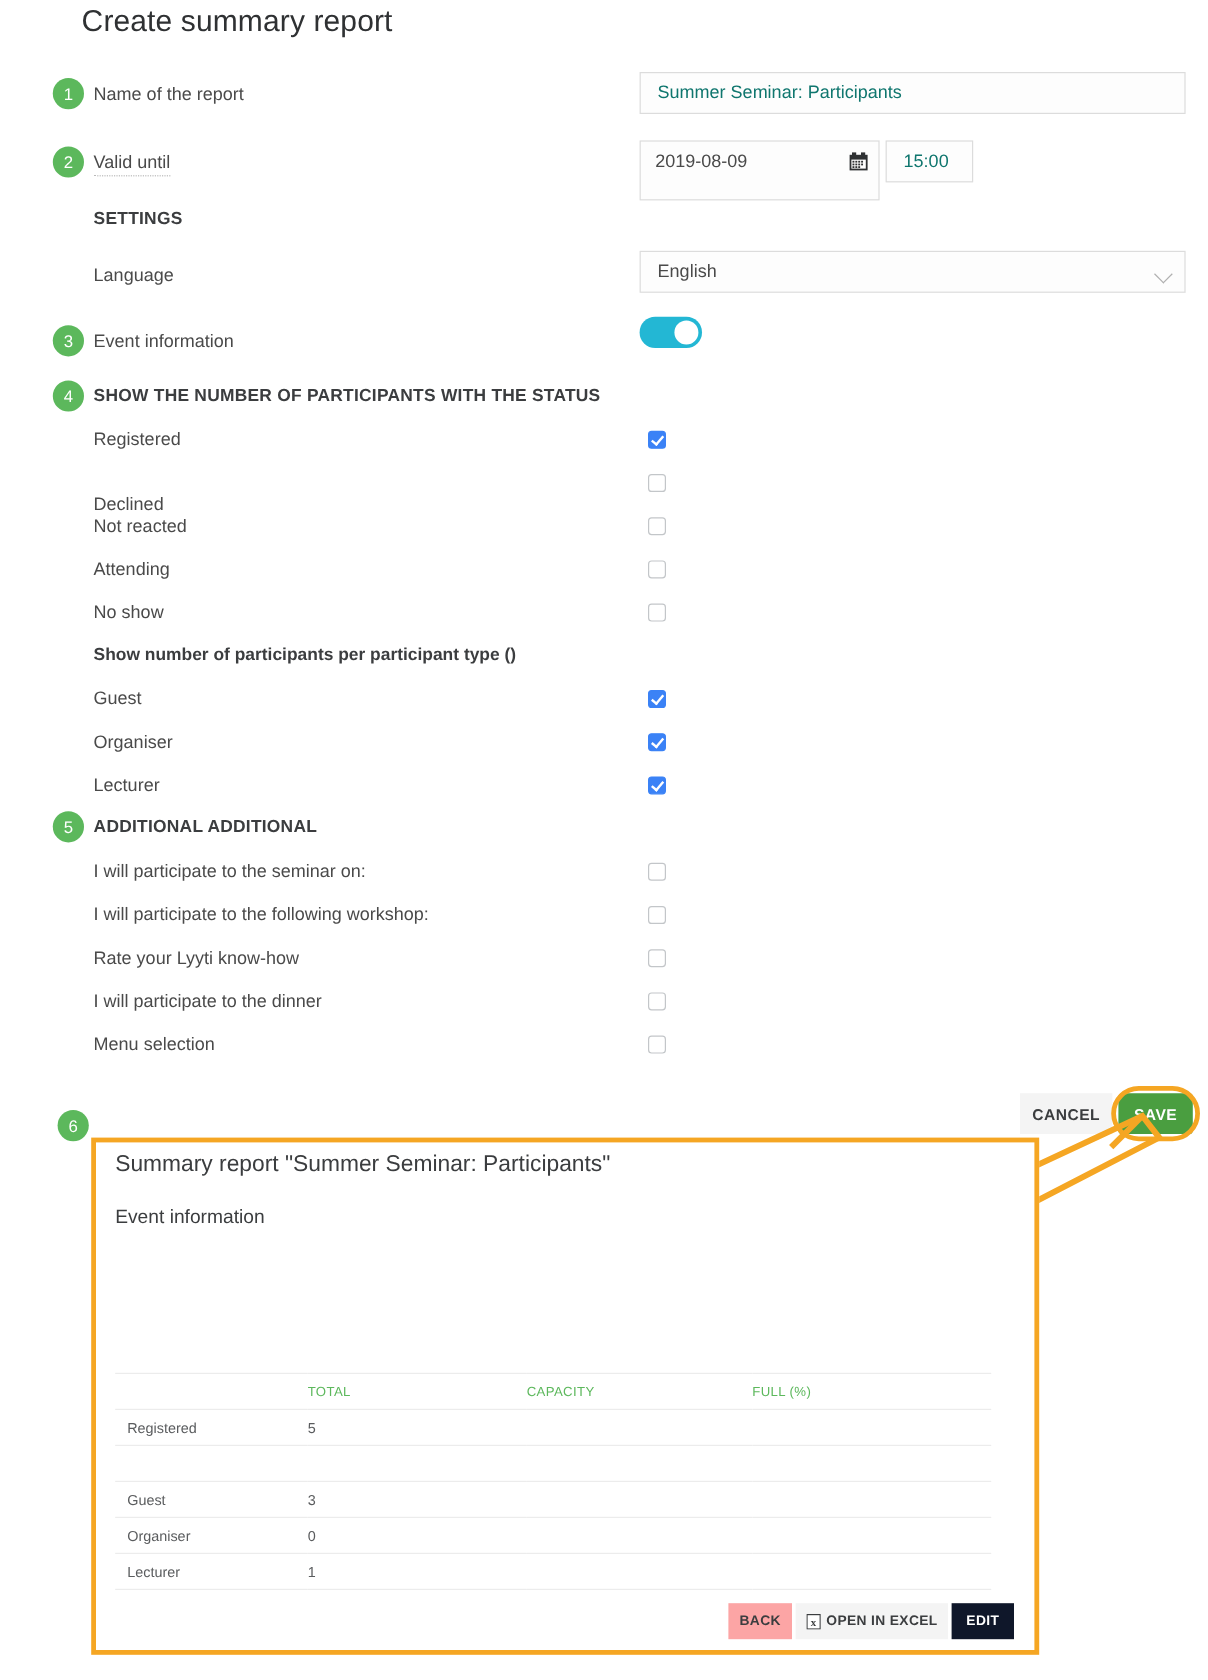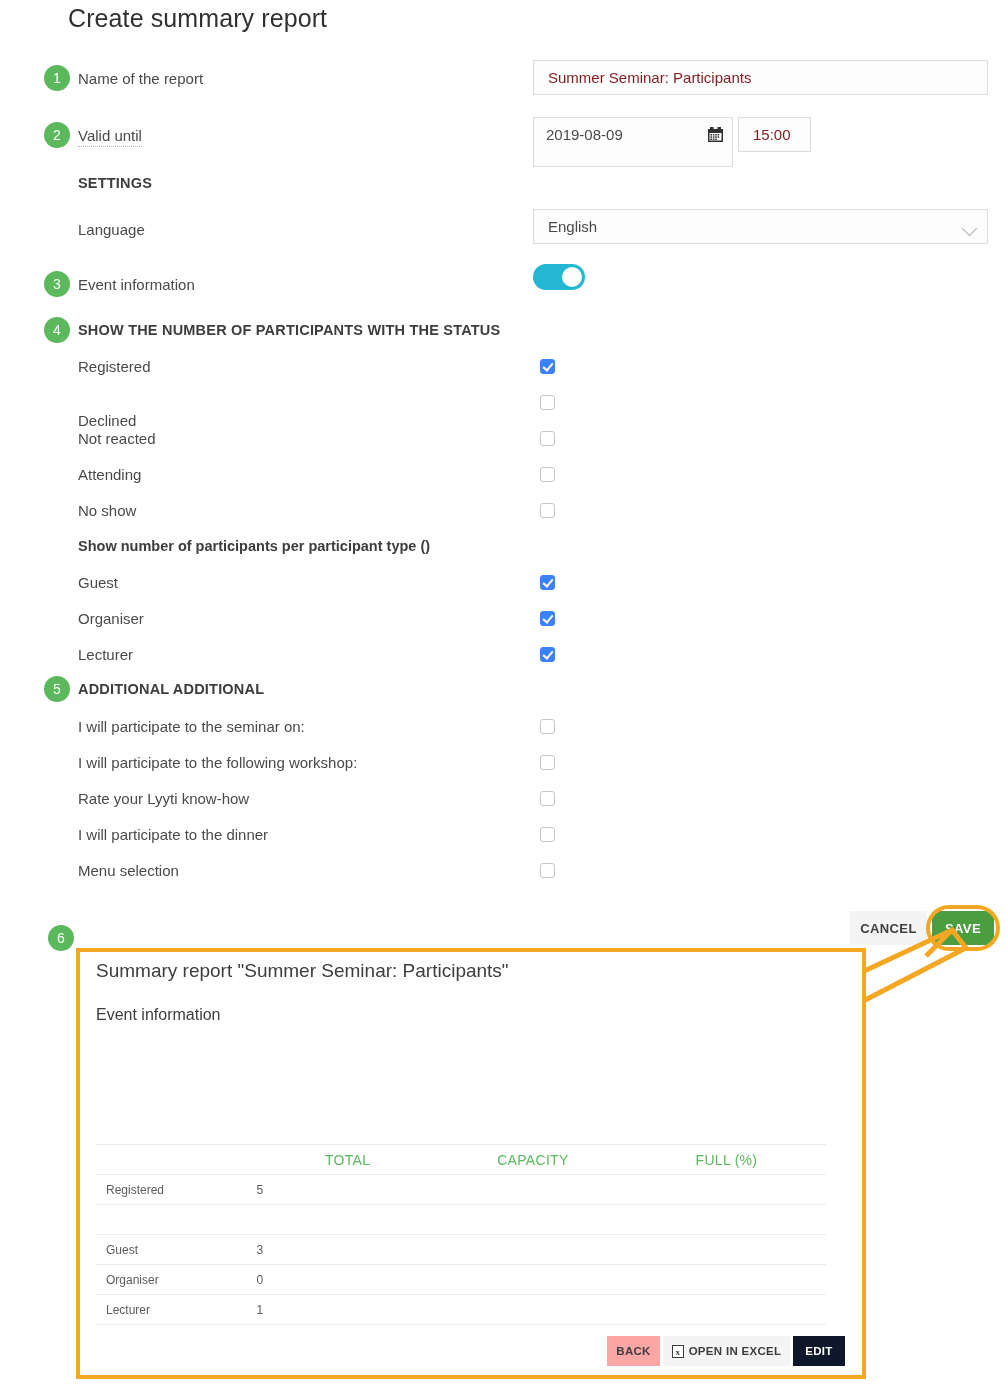--- a/index.html
+++ b/index.html
@@ -67,21 +67,21 @@
     font-weight: bold;
     color: #3b3d3f;
     white-space: nowrap;
   }
 
   
   .txt-input {
     position: absolute;
     background: #fdfdfd;
     border: 1px solid #dcdcdc;
-    color: #7f1d1d;
+    color: #0f766e;
     font-family: "Liberation Sans", sans-serif;
     font-size: 15px;
     padding: 0 14px;
     outline: none;
   }
   .date-wrap {
     position: absolute;
     left: 533px; top: 117px;
     width: 200px; height: 50px;
     border: 1px solid #dcdcdc;
@@ -240,23 +240,23 @@
     left: 16px; top: 88px;
     width: 734px;
   }
   #event-info-table td:first-child { width: 185px; padding-left: 10px; }
   #stats-table {
     left: 16px; top: 192px;
     width: 730px;
   }
   #stats-table th {
     color: #5cb85c;
-    font-size: 14px;
+    font-size: 11px;
     letter-spacing: .3px;
-    text-align: center;
+    text-align: left;
     font-weight: normal;
     border-top: 1px solid #ececec;
   }
   #stats-table td { color: #5a5c5e; }
   .c-label { width: 145px; padding-left: 10px !important; }
   .c-total { width: 165px; }
   .c-cap   { width: 170px; }
   .c-full  { width: 180px; }
   .link-cyan { color: #3bbfd8; cursor: pointer; }
   .spacer-row td { height: 22px; }

